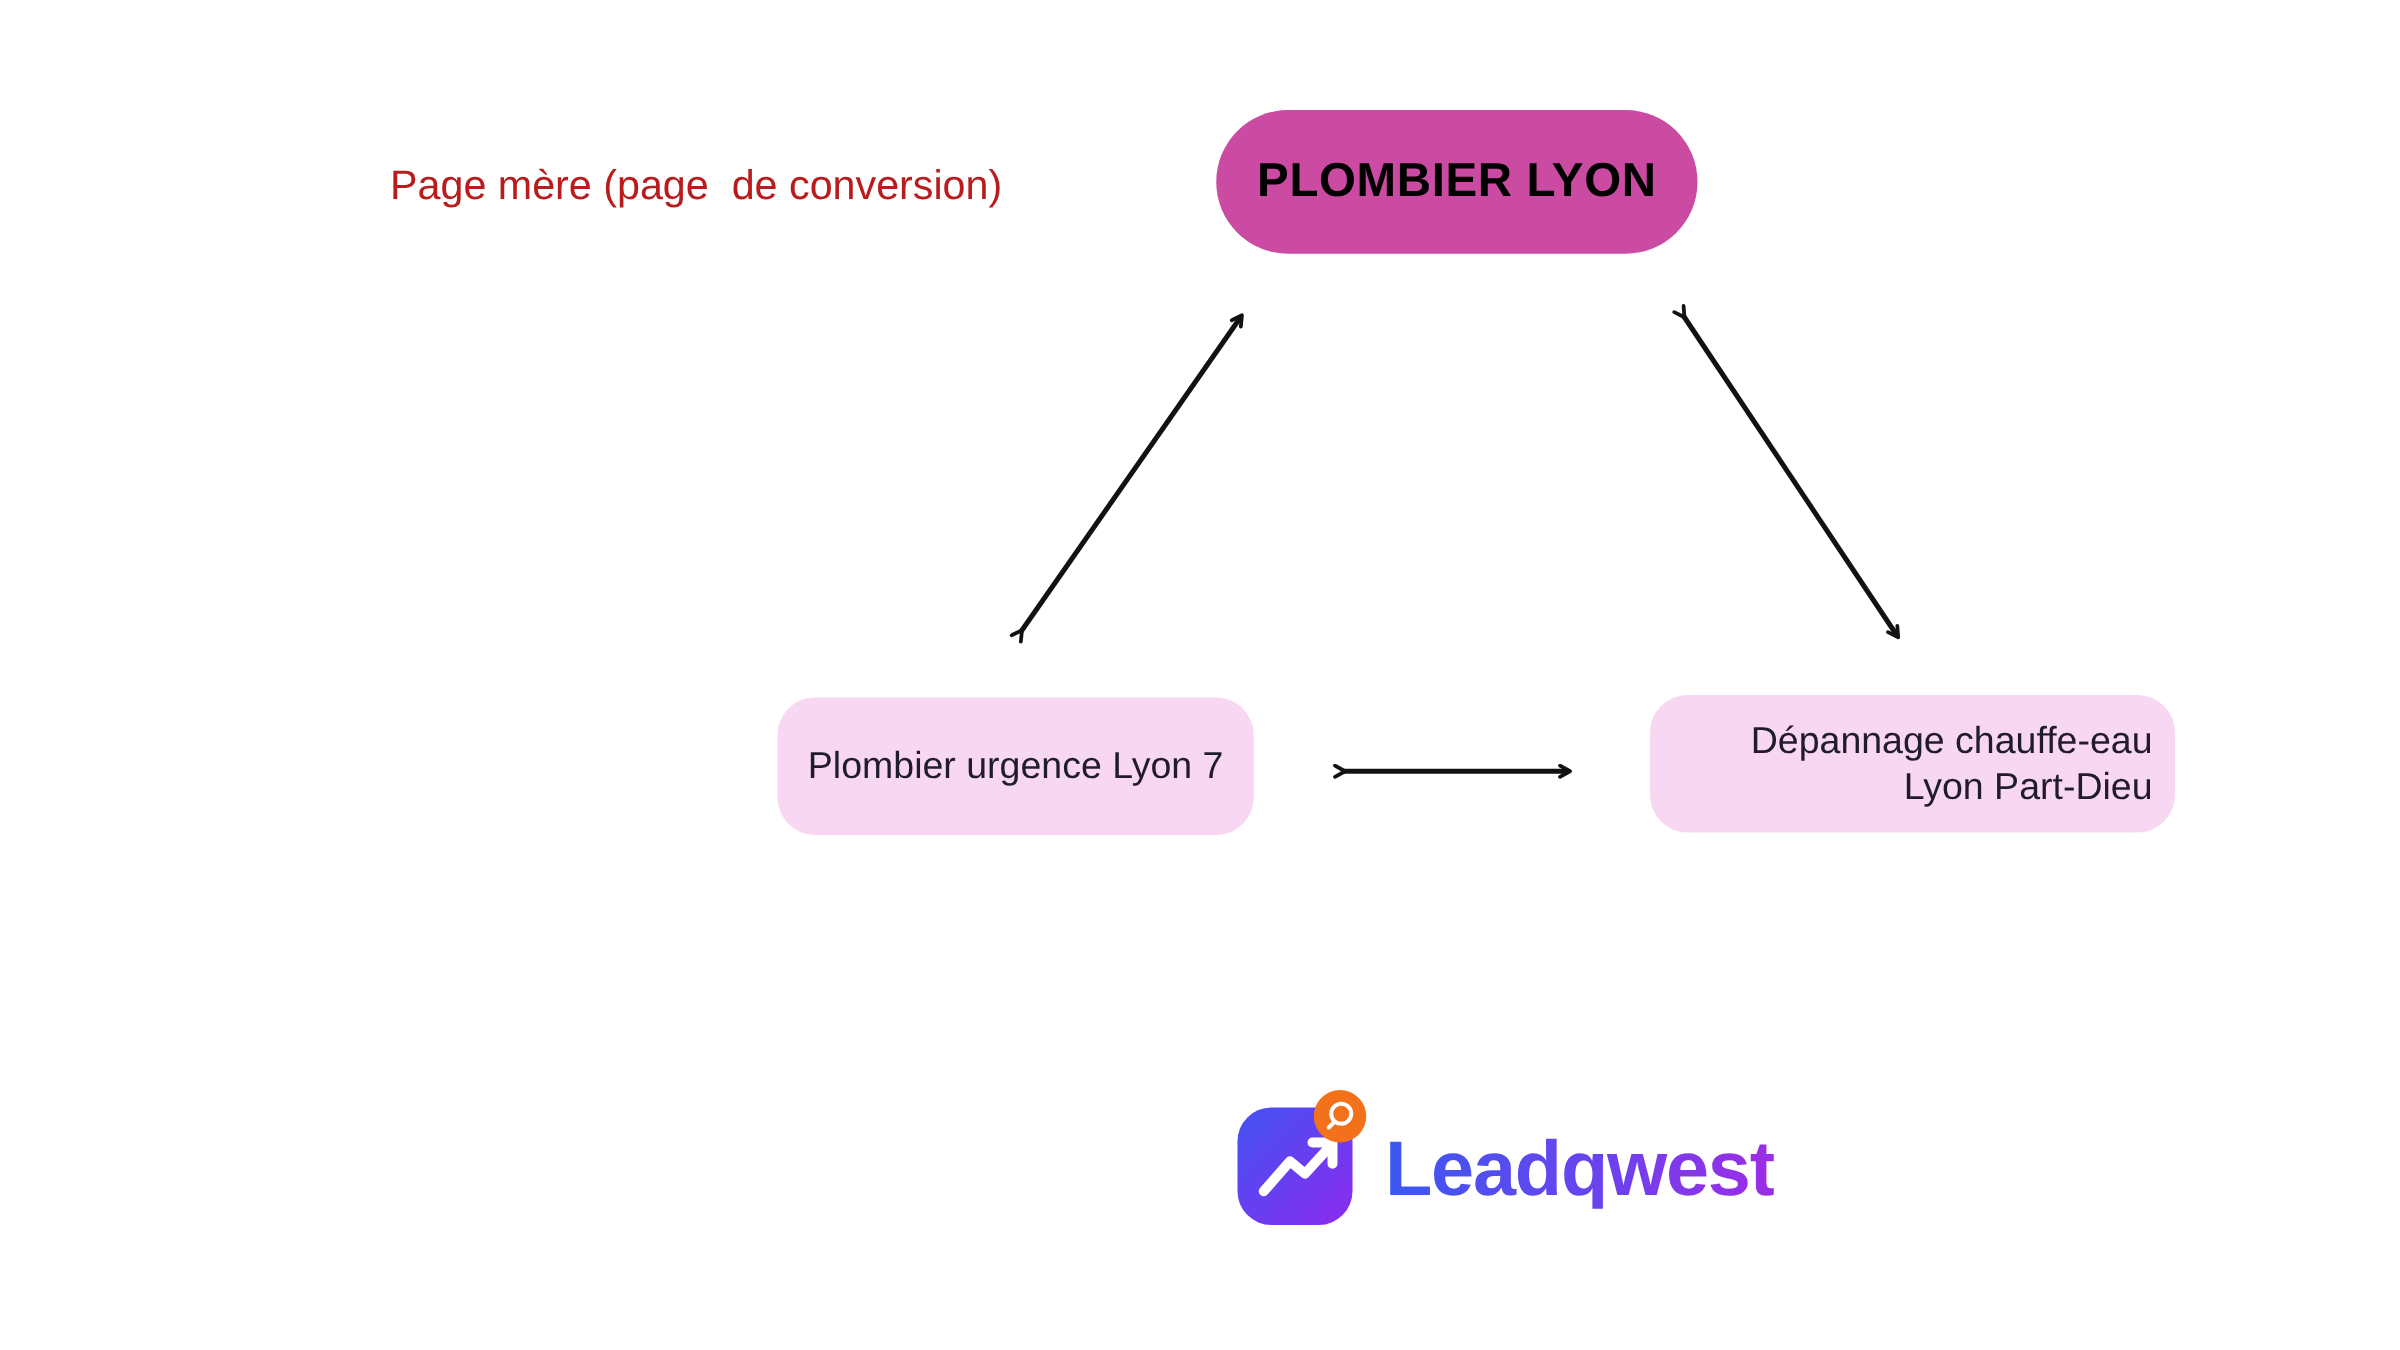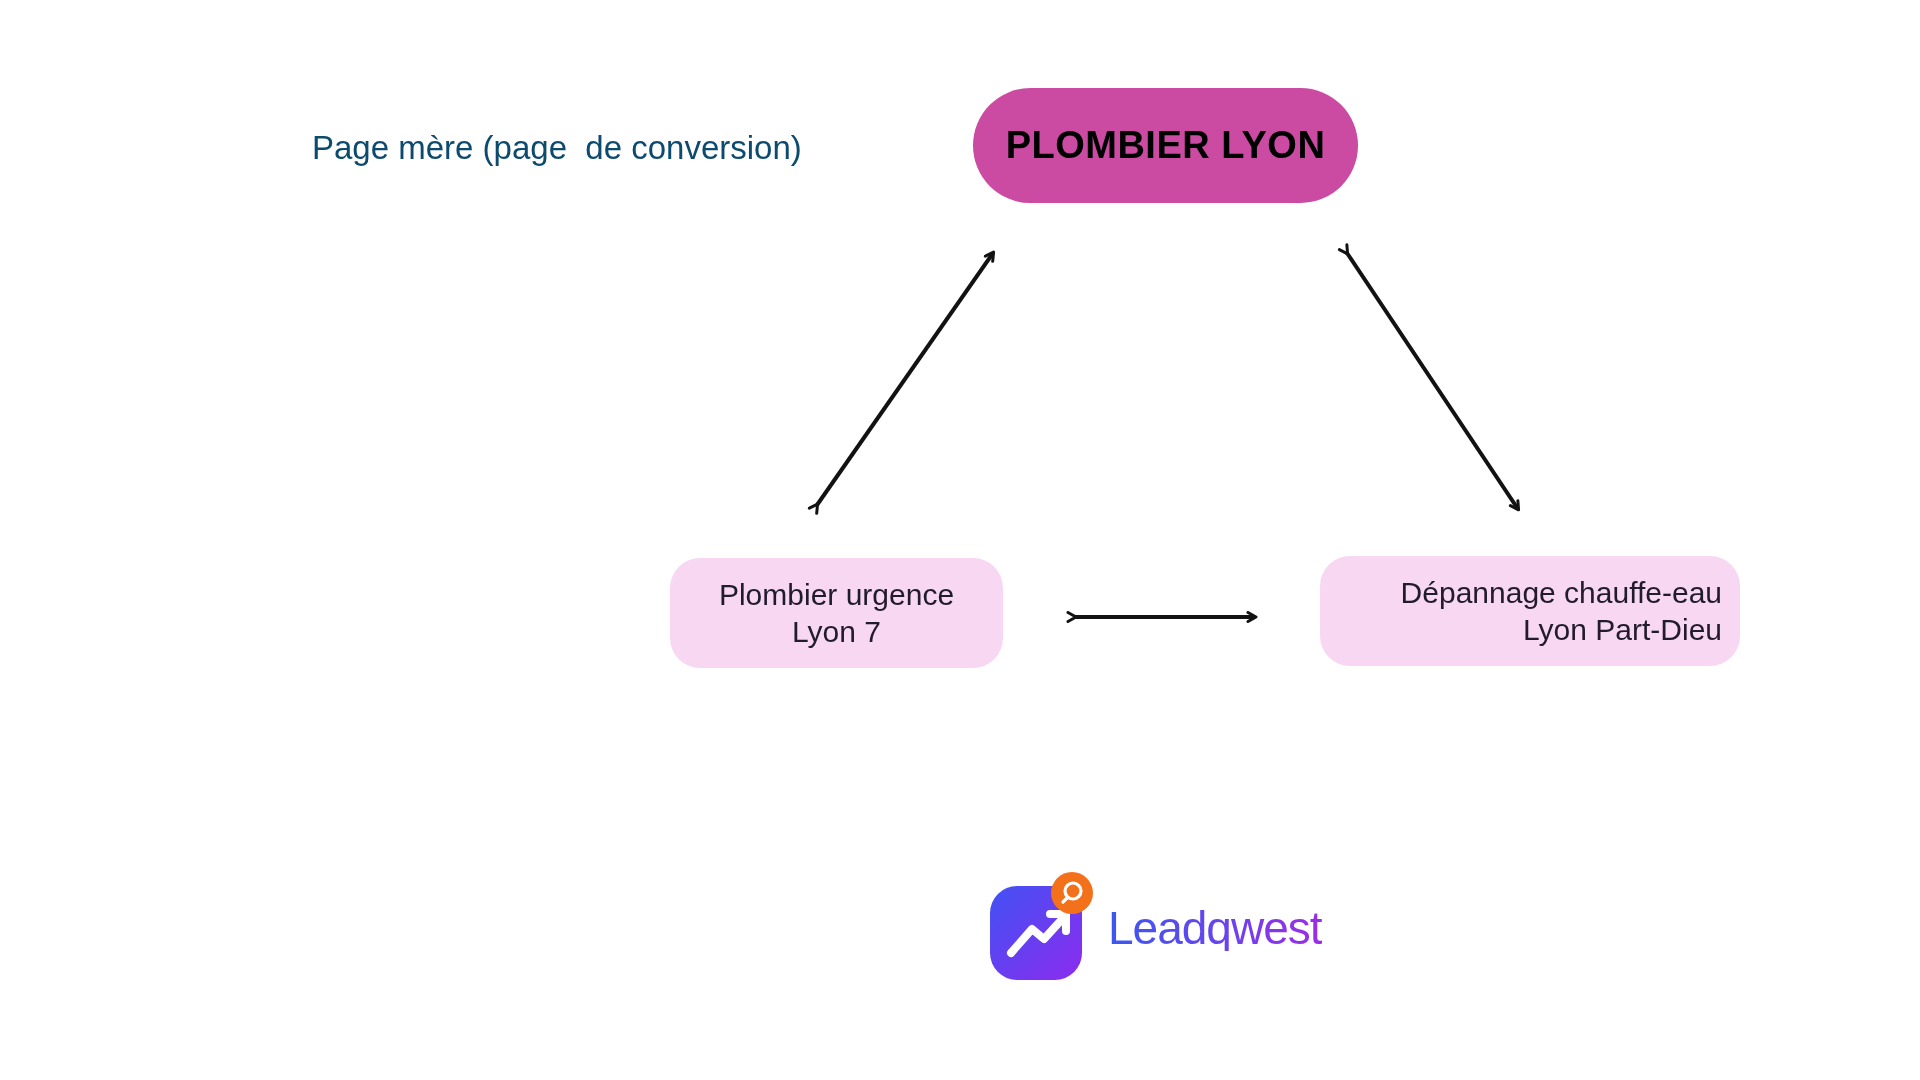--- a/index.html
+++ b/index.html
@@ -14,21 +14,21 @@
   .canvas {
     position: relative;
     width: 1920px;
     height: 1080px;
     background: #ffffff;
   }
 
   
   .side-label {
     position: absolute;
-    color: #0c4a6e;
+    color: #b91c1c;
     white-space: pre;
     line-height: 1.2;
   }
   .label-mother {
     left: 312px;
     top: 128px;
     font-size: 33px;
   }
   .label-children {
     left: 182px;
@@ -66,23 +66,22 @@
     text-align: center;
     color: #211b2e;
     font-size: 30px;
     line-height: 1.25;
     padding: 0 18px;
     box-sizing: border-box;
   }
   .node-child-left {
     left: 622px;
     top: 558px;
-    width: 333px;
+    width: 381px;
     height: 110px;
-    margin-left: 48px;
   }
   .node-child-right {
     left: 1320px;
     top: 556px;
     width: 420px;
     height: 110px;
     text-align: right;
   }
 
   
@@ -105,22 +104,22 @@
   }
   .logo-icon-svg {
     position: absolute;
     left: 0;
     top: 0;
   }
   .logo-wordmark {
     position: absolute;
     left: 133px;
     top: 40px;
-    font-size: 46px;
-    font-weight: normal;
+    font-size: 62px;
+    font-weight: bold;
     letter-spacing: -1px;
     line-height: 1;
     background: linear-gradient(90deg, #3b58f1 0%, #6a43ee 55%, #9d2ce6 100%);
     -webkit-background-clip: text;
     background-clip: text;
     color: transparent;
   }
 </style>
 </head>
 <body>

